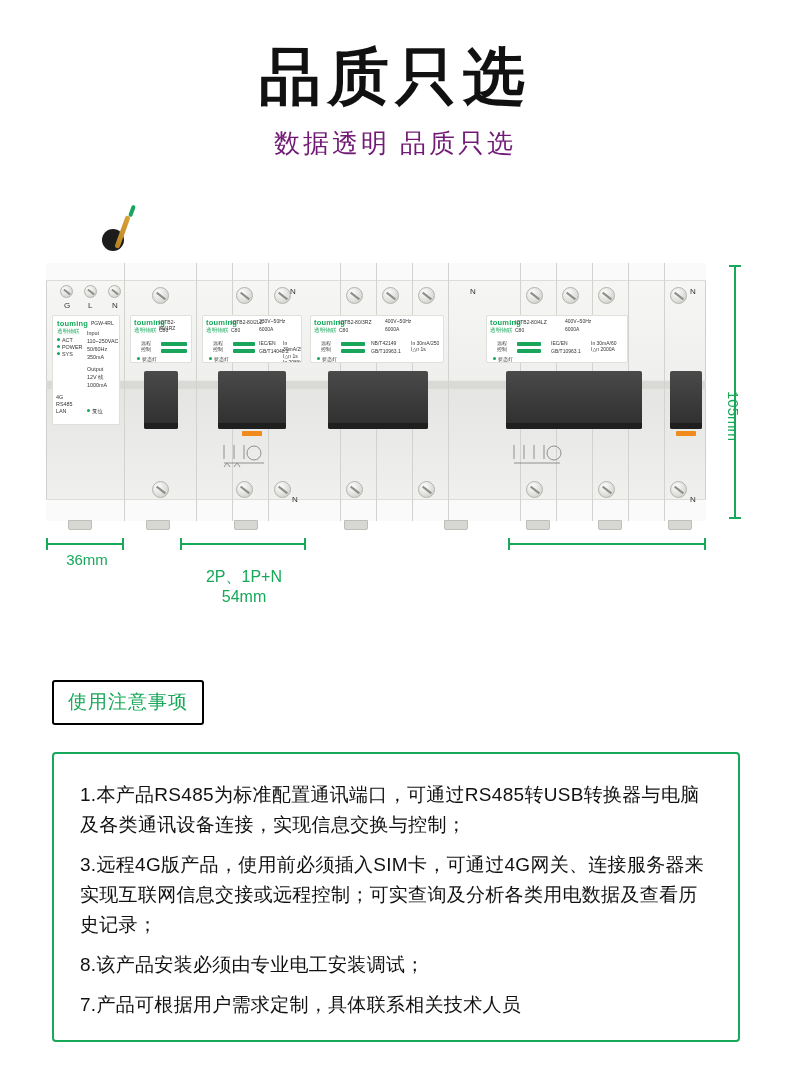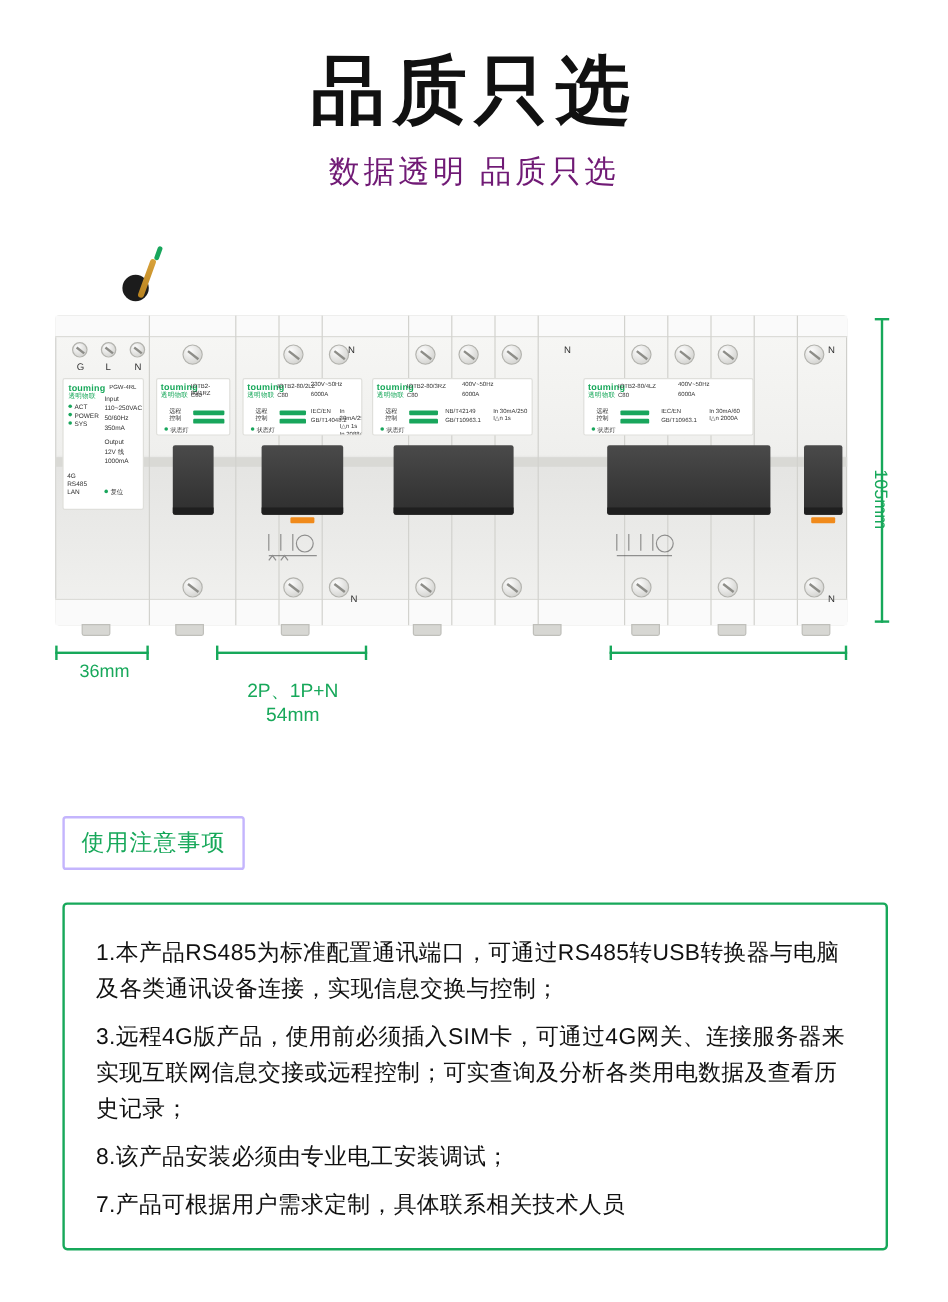--- a/index.html
+++ b/index.html
@@ -191,21 +191,21 @@
     background:#d7d7d3;border:1px solid #bfbfba;border-radius:0 0 2px 2px;
   }
 
   
   .glyph{position:absolute;opacity:.55;}
 
   
   .notes-head {
     position:absolute;
     left:52px; top:680px;
-    border:2px solid #c4b5fd;
+    border:2px solid #000000;
     color:#17a85a;
     font-size:19px;
     padding:7px 14px 8px;
     border-radius:3px;
     letter-spacing:1px;
   }
   .notes-box {
     position:absolute;
     left:52px; top:752px;
     width:688px; height:290px;

